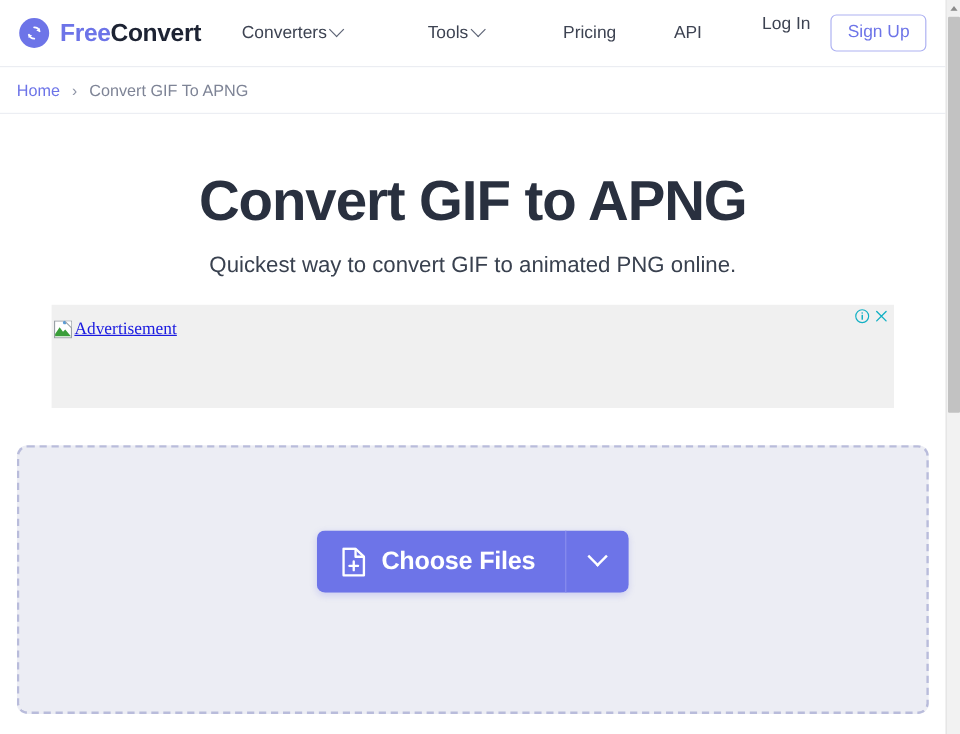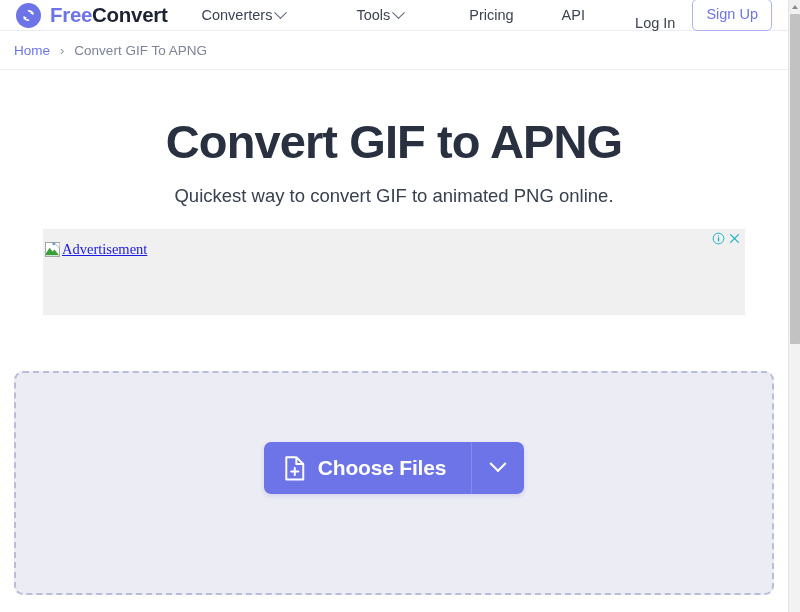--- a/index.html
+++ b/index.html
@@ -20,21 +20,21 @@
   
   .page {
     width: 788px;
     height: 612px;
     position: relative;
     overflow: hidden;
   }
 
   
   .navbar {
-    height: 31px;
+    height: 56px;
     display: flex;
     align-items: center;
     padding: 0 16px 0 16px;
     background: #ffffff;
     border-bottom: 1px solid #ebedf2;
     position: relative;
   }
   .brand {
     display: flex;
     align-items: center;
@@ -73,21 +73,21 @@
     white-space: nowrap;
   }
   .nav-item.converters { margin-right: 71px; }
   .nav-item.tools { margin-right: 66px; }
   .nav-item.pricing { margin-right: 48px; }
   .nav-item.api { margin-right: 4px; }
 
   .nav-right {
     margin-left: auto;
     display: flex;
-    align-items: flex-end;
+    align-items: flex-start;
     gap: 17px;
   }
   .login-link {
     font-size: 14.5px;
     color: #3d4352;
     cursor: pointer;
     white-space: nowrap;
   }
   .signup-btn {
     font-size: 14.5px;

